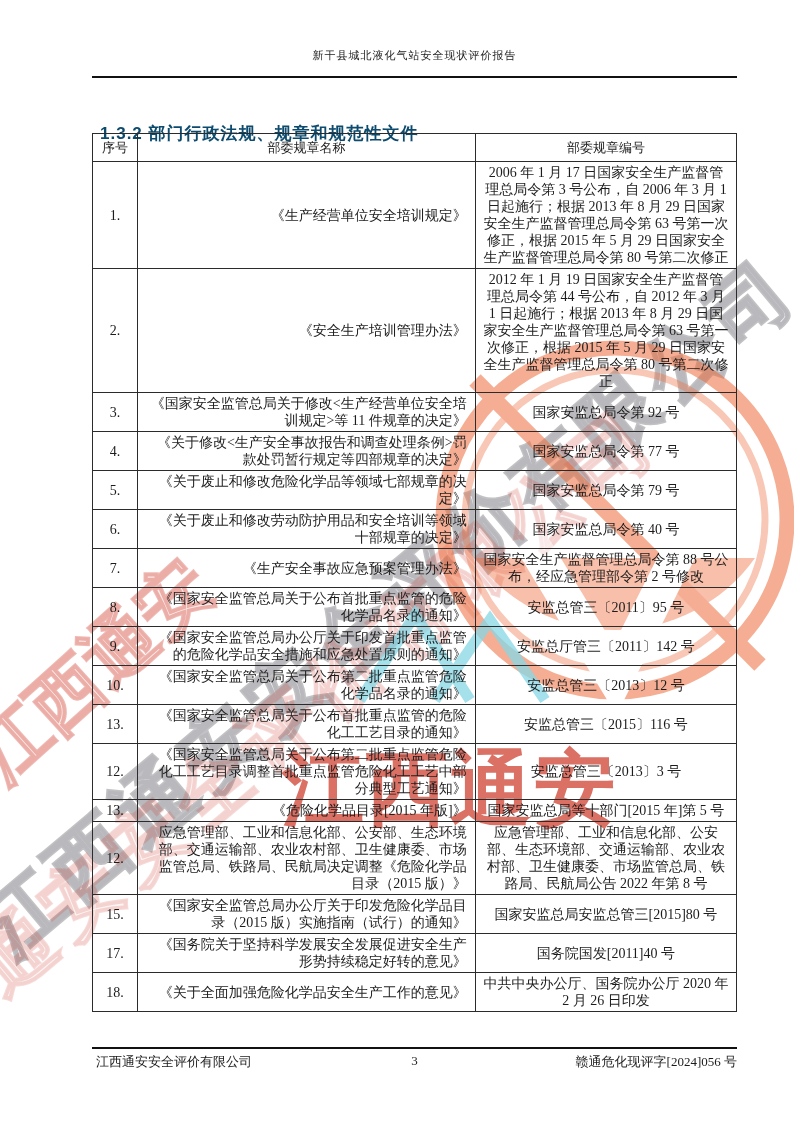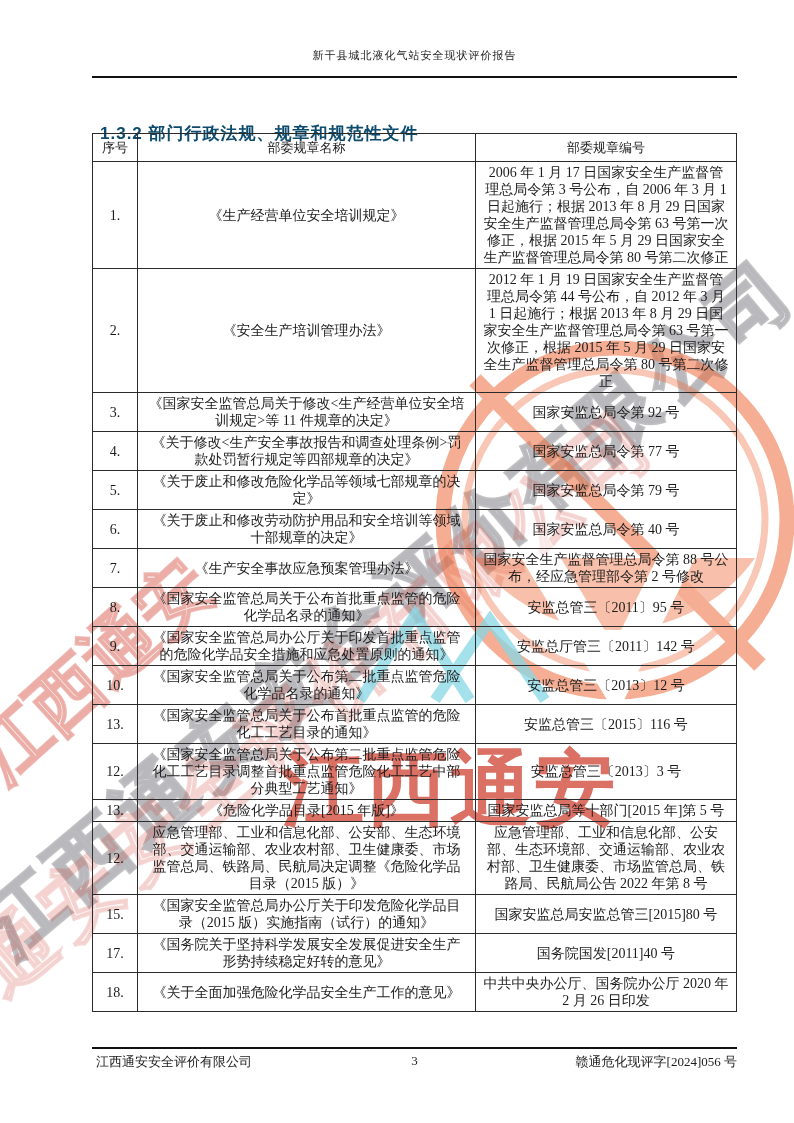--- a/index.html
+++ b/index.html
@@ -33,21 +33,21 @@
     background:transparent;z-index:2;
   }
   .reg-table th,.reg-table td{
     border:1.5px solid #2b2b2b;
     font-size:14px;line-height:17px;
     padding:2px 6px;text-align:center;vertical-align:middle;
     font-weight:normal;
     word-break:break-all;
   }
   .reg-table th{height:23px;font-size:13px;text-align:center;}
-  .reg-table td.c-name{padding:2px 8px;}
+  .reg-table td.c-name{padding:2px 8px;text-align:right;}
   
   .footer-rule{
     position:absolute;left:92px;top:1047px;width:645px;height:0;
     border-top:2px solid #111;
   }
   .footer{
     position:absolute;left:92px;top:1053px;width:645px;
     font-size:13px;
   }
   .footer .f-left{position:absolute;left:4px;top:0;}

